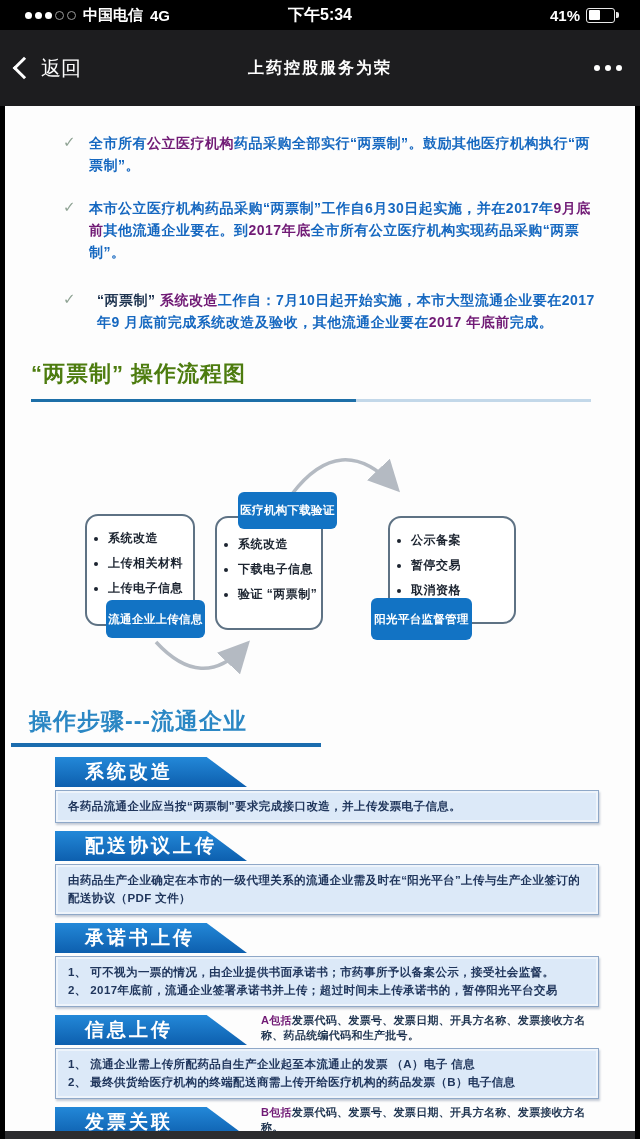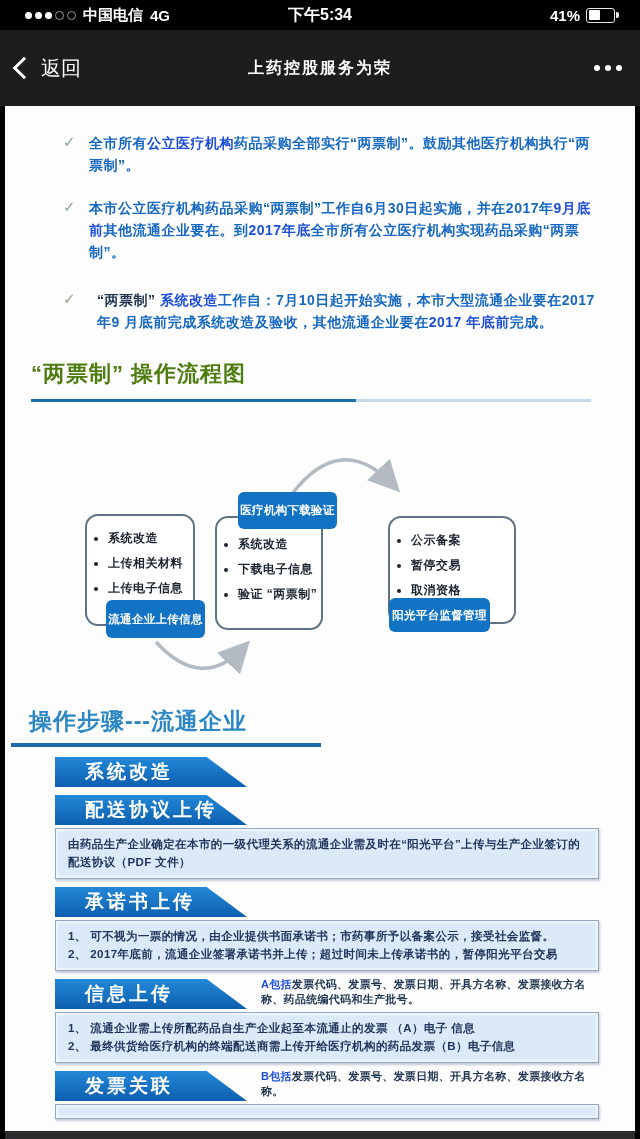--- a/index.html
+++ b/index.html
@@ -29,21 +29,21 @@
   .more-btn i{width:6px;height:6px;border-radius:50%;background:#fff;display:block;}
 
   
   .content{position:absolute;top:106px;left:5px;right:5px;bottom:0;background:#fdfdfd;overflow:hidden;}
 
   .bullets{padding:26px 38px 0 58px;}
   .bullet{display:flex;margin-bottom:21px;}
   .bullet .check{width:26px;flex:none;color:#8fa394;font-size:15px;font-weight:bold;padding-top:1px;}
   .bullet .btxt{font-size:14px;font-weight:bold;line-height:22px;letter-spacing:0.5px;}
   .seg-blue{color:#1668c0;}
-  .seg-red{color:#1d4ed8;}
+  .seg-red{color:#701a75;}
   .seg-navy{color:#1f3450;}
   .bullet:nth-child(2){margin-bottom:26px;}
   .bullet:nth-child(3) .btxt{padding-left:8px;}
 
   
   .sec1-title{margin:26px 0 10px 26px;font-size:22px;font-weight:bold;color:#4d7c0f;letter-spacing:1px;}
   .sec1-underline{margin:8px 0 0 26px;height:3px;width:560px;
       background:linear-gradient(to right,#1d6fa8 0,#1d6fa8 58%,#c3d8e9 58%,#c3d8e9 100%);}
 
   .flowchart{position:relative;height:288px;margin-top:14px;}
@@ -52,21 +52,21 @@
   .fbox ul{margin:0;padding:0 0 0 17px;list-style:disc;}
   .fbox li{font-size:12px;font-weight:bold;color:#1c2430;margin:8px 0;letter-spacing:0.5px;}
   .fbox-left{left:80px;top:98px;width:110px;height:112px;}
   .fbox-mid{left:210px;top:100px;width:108px;height:114px;}
   .fbox-right{left:342px;top:100px;width:128px;height:108px;margin-left:41px;}
   .flabel{position:absolute;background:#1273c4;color:#fff;font-size:11.5px;font-weight:bold;
           display:flex;align-items:center;justify-content:center;z-index:2;border-radius:6px;
           letter-spacing:0.3px;text-align:center;}
   .flabel-left{left:101px;top:184px;width:99px;height:38px;font-family:Liberation Serif, serif;}
   .flabel-mid{left:233px;top:76px;width:99px;height:37px;}
-  .flabel-right{left:366px;top:182px;width:101px;height:34px;margin-left:18px;}
+  .flabel-right{left:366px;top:182px;width:101px;height:42px;}
 
   
   .sec2-title{margin:2px 0 0 24px;font-size:23px;font-weight:bold;color:#2b87c4;letter-spacing:1px;}
   .sec2-underline{margin:6px 0 10px 6px;height:4px;width:310px;background:#1b6cae;}
 
   .block{margin:0 36px 8px 50px;}
   .hdr-row{display:flex;align-items:flex-start;}
   .hdr{width:192px;height:30px;flex:none;background:linear-gradient(180deg,#2388d8,#0d5fae);
        clip-path:polygon(0 0,79% 0,100% 100%,0 100%);color:#fff;font-size:19px;font-weight:bold;
        display:flex;align-items:center;padding-left:30px;box-sizing:border-box;letter-spacing:3px;}
@@ -175,20 +175,23 @@
       <div class="flabel flabel-right">阳光平台监督管理</div>
     </div>
 
     <div class="sec2-title">操作步骤---流通企业</div>
     <div class="sec2-underline"></div>
 
     <div class="block">
       <div class="hdr-row">
           <div class="hdr">系统改造</div>
         </div>
+      <div class="bbox">
+        <p>各药品流通企业应当按“两票制”要求完成接口改造，并上传发票电子信息。</p>
+      </div>
     </div>
 
     <div class="block">
       <div class="hdr-row">
           <div class="hdr">配送协议上传</div>
         </div>
       <div class="bbox">
         <p>由药品生产企业确定在本市的一级代理关系的流通企业需及时在“阳光平台”上传与生产企业签订的配送协议（PDF 文件）</p>
       </div>
     </div>

